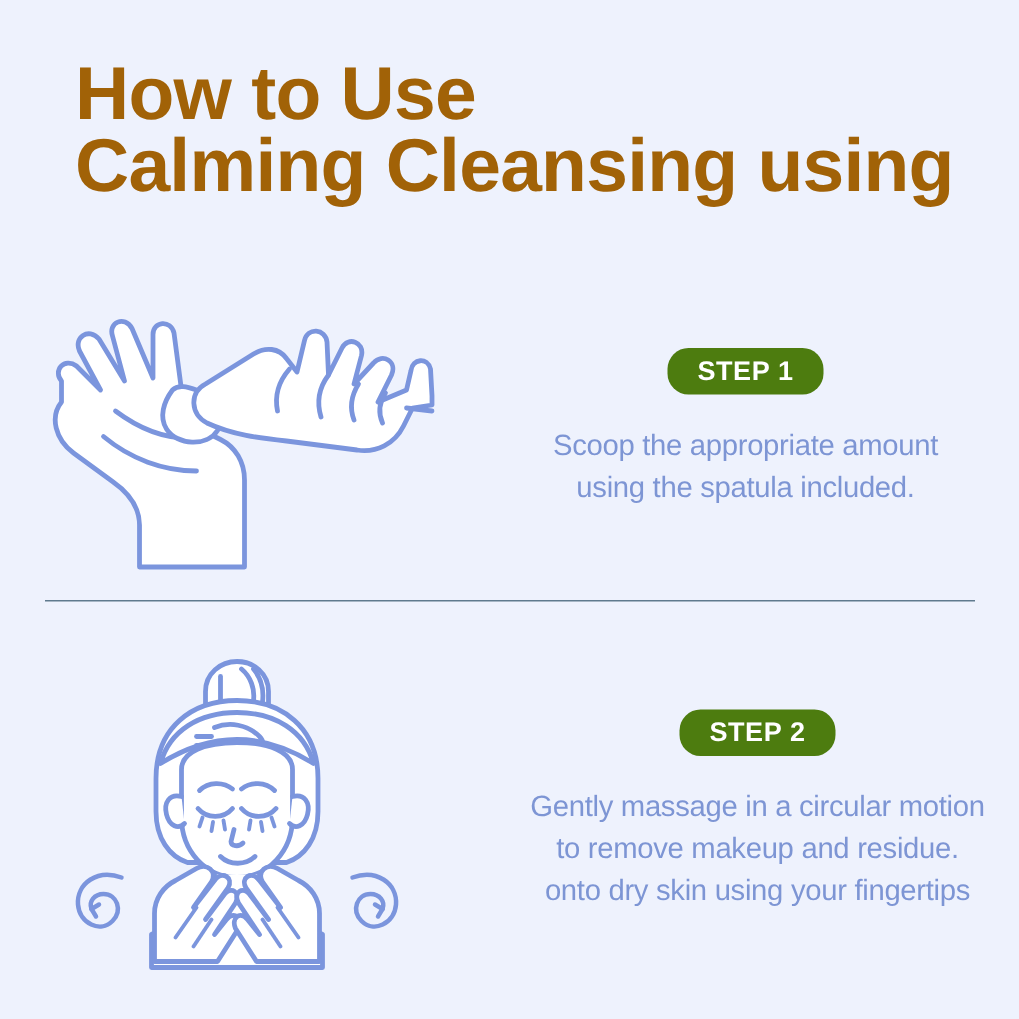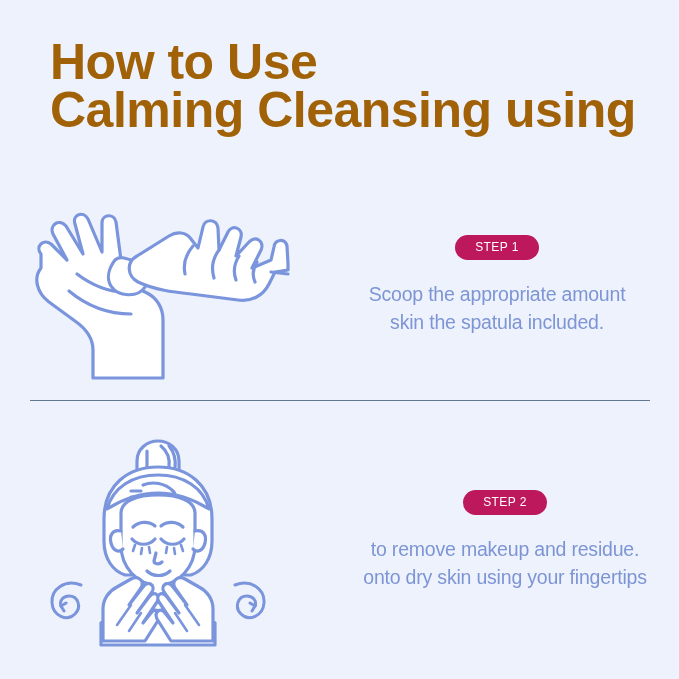--- a/index.html
+++ b/index.html
@@ -59,24 +59,24 @@
   }
   .text-cell {
     flex: 1;
     display: flex;
     flex-direction: column;
     align-items: center;
     justify-content: center;
   }
 
   .step-badge {
-    background: #be185d;
+    background: #4d7c0f;
     color: #ffffff;
-    font-size: 12px;
-    font-weight: normal;
+    font-size: 18px;
+    font-weight: bold;
     letter-spacing: 0.4px;
     padding: 6px 20px 7px 20px;
     border-radius: 14px;
     display: inline-block;
     line-height: 1;
   }
 
   .step-desc {
     margin-top: 20px;
     color: #7d95d4;
@@ -178,21 +178,21 @@
 
           <path d="M248 82 L265 84" fill="none"></path>
         </g>
       </svg>
     </div>
 
     <div class="text-cell">
       <div class="step-badge">STEP 1</div>
       <div class="step-desc">
         <div>Scoop the appropriate amount</div>
-        <div>skin the spatula included.</div>
+        <div>using the spatula included.</div>
       </div>
     </div>
 
   </div>
 
   <div class="divider"></div>
 
   <div class="step-row" id="step-row-2">
 
     <div class="illus-cell">
@@ -310,20 +310,21 @@
                    C210 163, 214 168, 212 173"></path>
           <path d="M212 173 L207 170"></path>
           <path d="M212 173 L209 178"></path>
         </g>
       </svg>
     </div>
 
     <div class="text-cell">
       <div class="step-badge">STEP 2</div>
       <div class="step-desc">
+        <div>Gently massage in a circular motion</div>
         <div>to remove makeup and residue.</div>
         <div>onto dry skin using your fingertips</div>
       </div>
     </div>
 
   </div>
 
 </div>
 
 </body></html>

